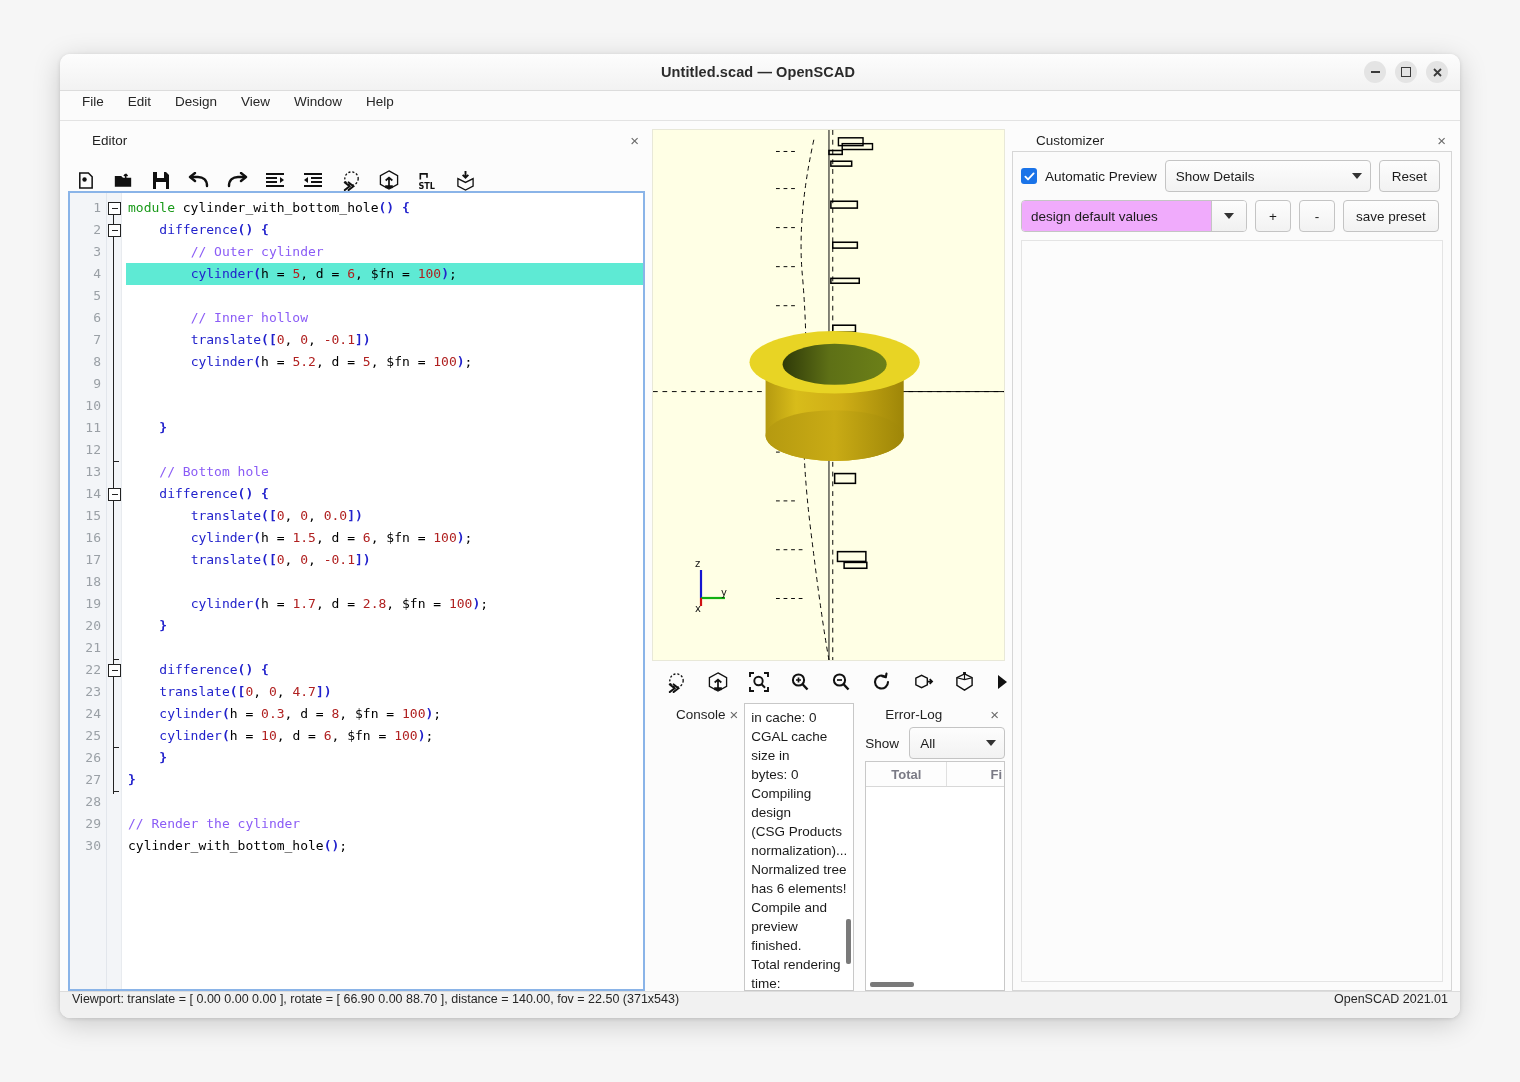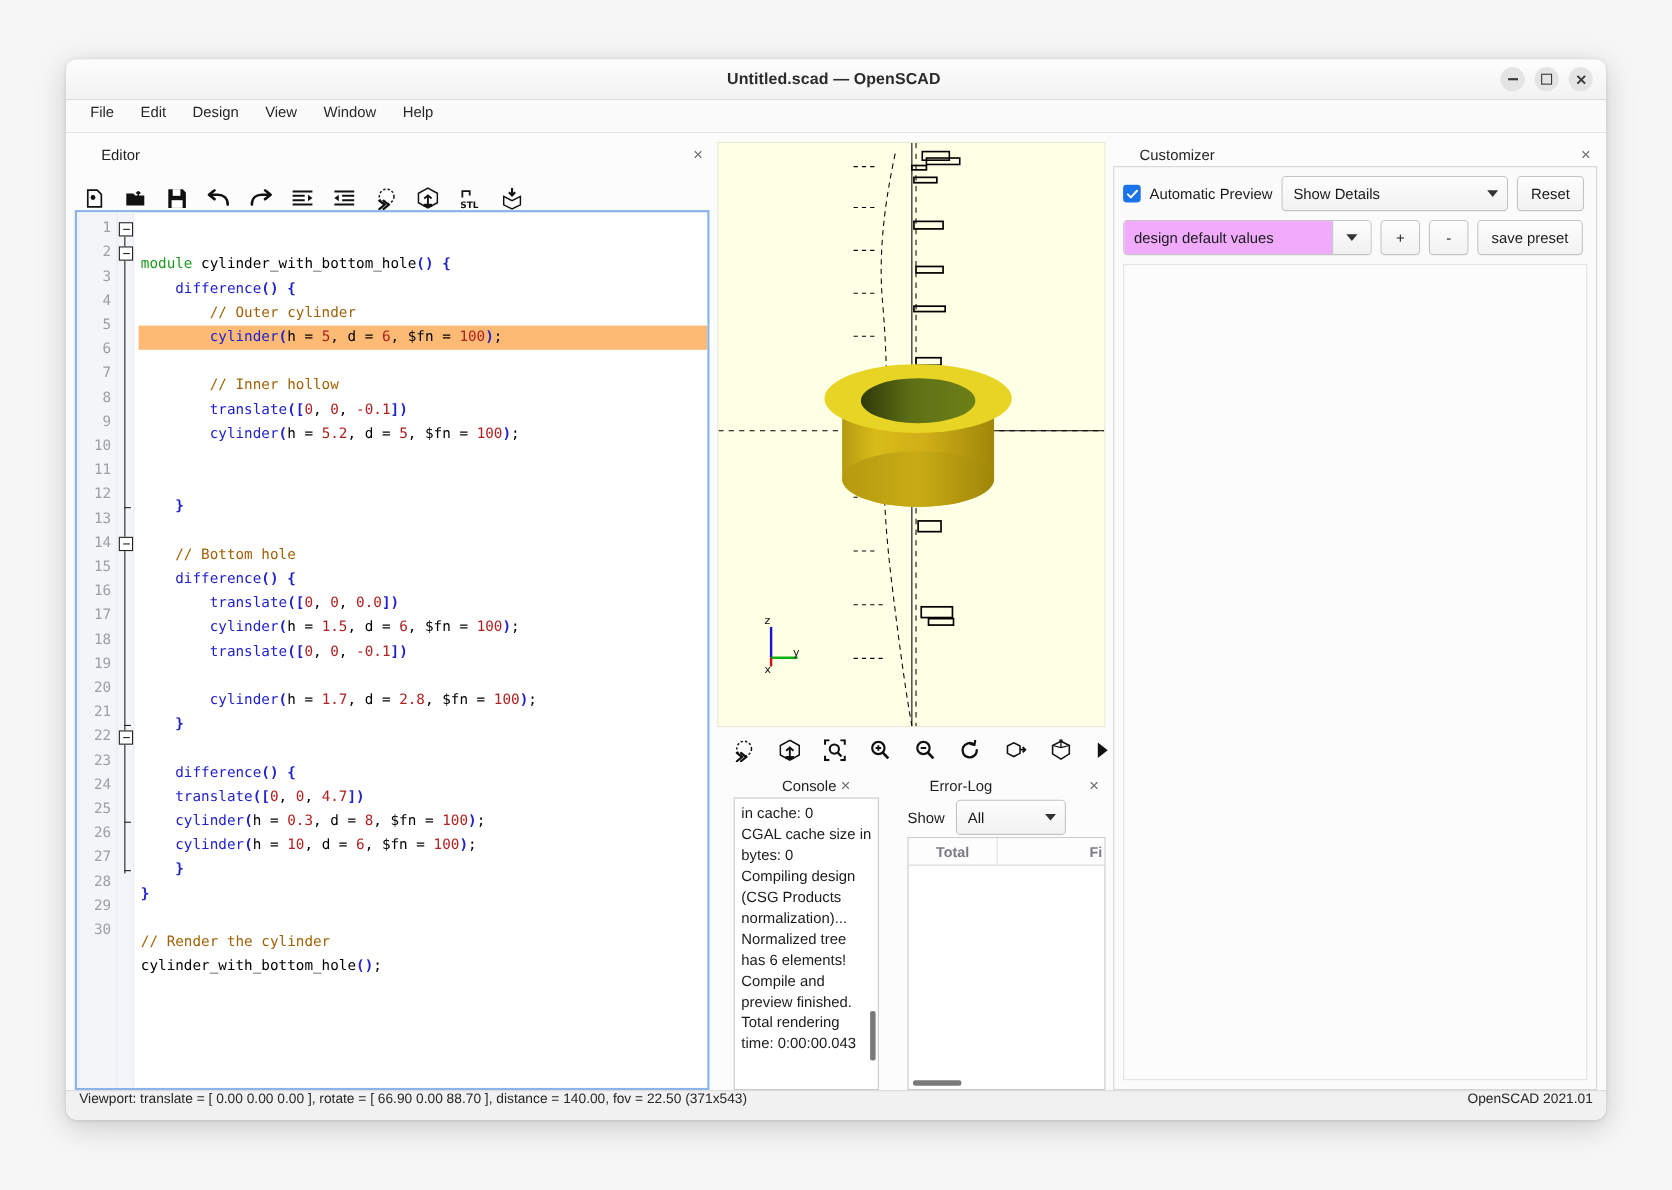--- a/index.html
+++ b/index.html
@@ -140,27 +140,26 @@
     position: absolute; left: 6px; width: 6px; height: 1.4px; background: #222;
   }
   .code {
     flex: 1 1 auto;
     padding: 4px 0 0 4px;
     font-family: "DejaVu Sans Mono", monospace;
     font-size: 13px;
     white-space: pre;
     overflow: hidden;
     color: #000;
-    margin-top: 33px;
   }
   .cl { height: 22px; line-height: 22px; padding-left: 2px; }
-  .cl.hl { background: #fdba74; }
+  .cl.hl { background: #5eead4; }
   .kw  { color: #1a9a1a; }
   .fn  { color: #000; }
-  .cm  { color: #a16207; }
+  .cm  { color: #8b5cf6; }
   .br  { color: #2222cc; font-weight: 600; }
   .num { color: #b02020; }
   .bi  { color: #2222cc; }
   .id  { color: #000; }
   
   .center-col {
     flex: 1 1 auto;
     display: flex; flex-direction: column; min-height: 0; min-width: 0;
   }
   .viewport {
@@ -172,21 +171,21 @@
   }
   .vp-toolbar {
     height: 42px; flex: 0 0 42px;
     display: flex; align-items: center; gap: 21px;
     padding: 0 14px;
   }
   .lower-panels {
     flex: 0 0 288px;
     display: flex; gap: 7px; min-height: 0;
   }
-  .console-panel { flex: 0 0 162px; display: flex; flex-direction: column; align-items: center; }
+  .console-panel { flex: 0 0 162px; display: flex; flex-direction: row; }
   .console-box {
     flex: 1 1 auto; min-height: 0;
     background: #fff; border: 1px solid #c8c8c8;
     font-size: 13.5px; color: #1b1b1b;
     padding: 4px 6px 4px 6px;
     line-height: 19px;
     overflow: hidden;
     position: relative;
   }
   .console-scroll {

